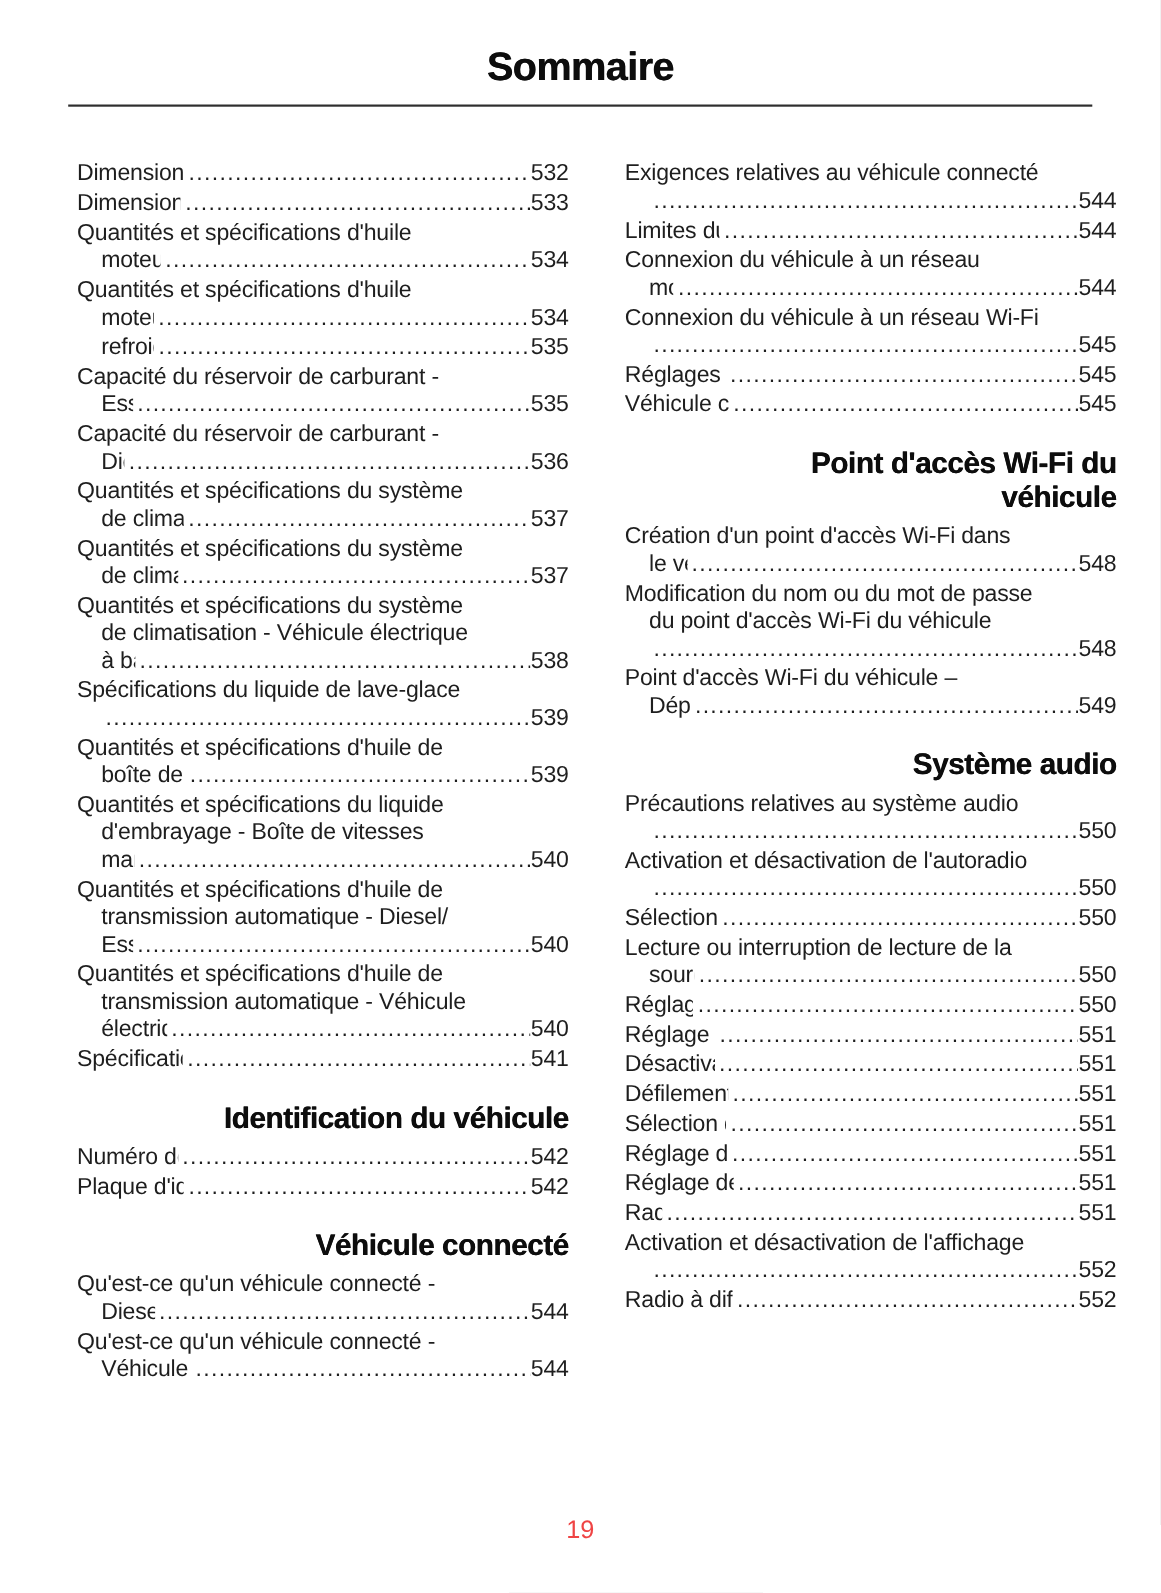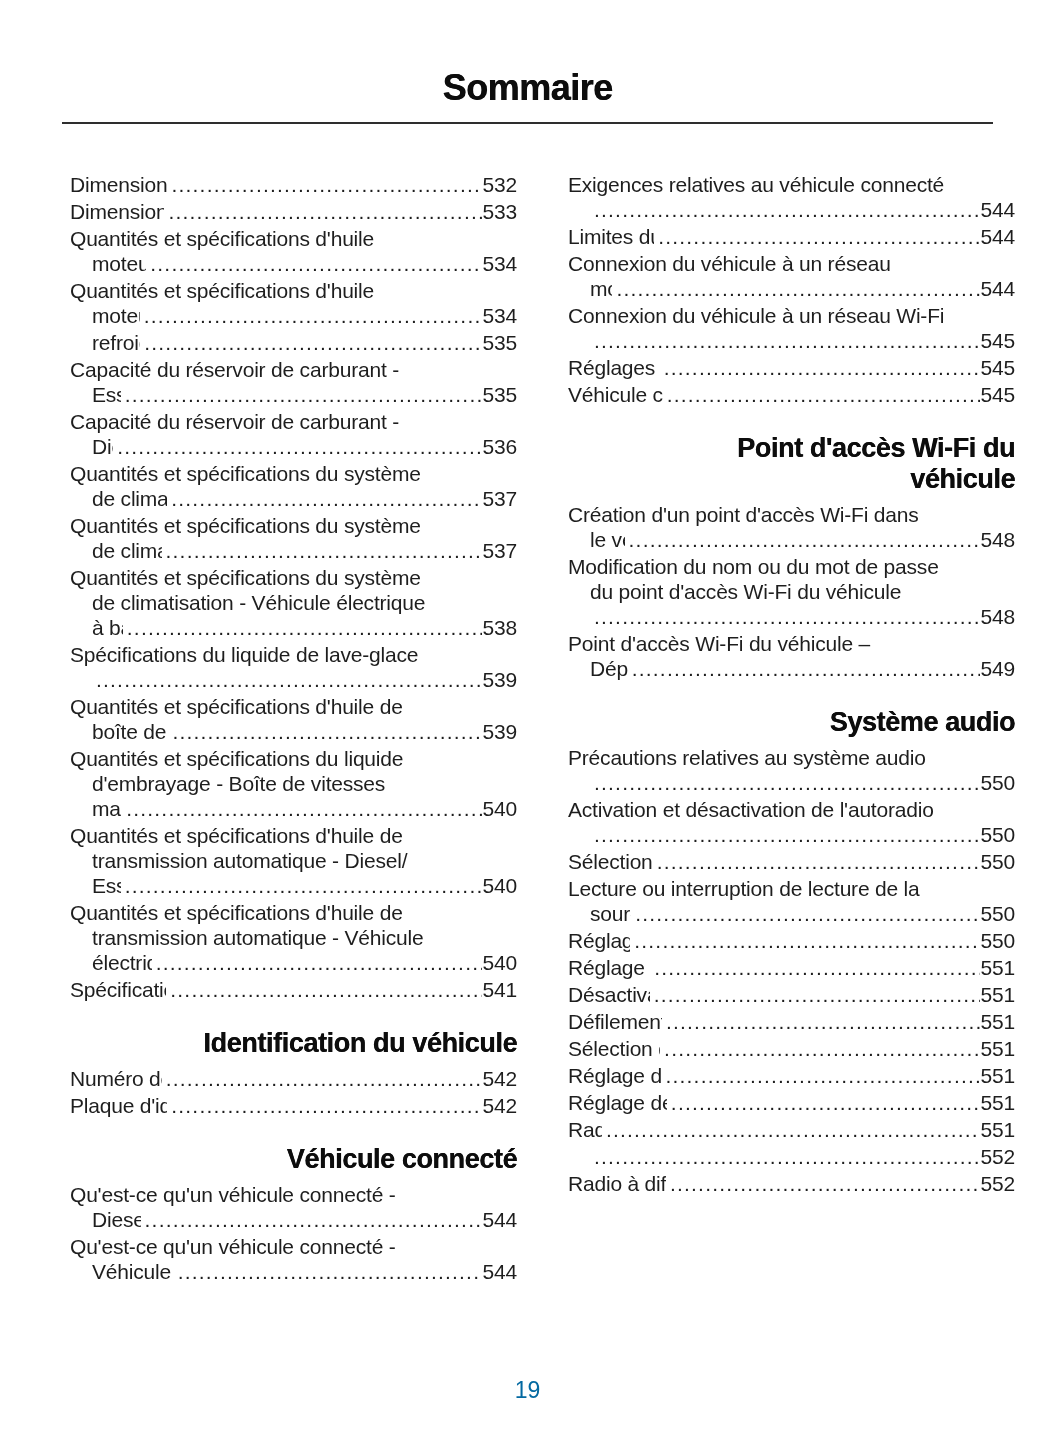--- a/index.html
+++ b/index.html
@@ -7,21 +7,21 @@
     position: relative;
     width: 1055px;
     height: 1448px;
     margin: 0 auto;
     background: #ffffff;
     font-family: "Liberation Sans", sans-serif;
     color: #1e1e1e;
     overflow: hidden;
   }
   .doc-title {
-    padding-top: 68px;
+    padding-top: 41px;
     text-align: center;
     font-size: 36px;
     line-height: 40px;
     font-weight: bold;
     color: #0d0d0d;
     letter-spacing: -0.5px;
     text-shadow: 0.5px 0 0 currentColor;
   }
   .rule {
     height: 2px;
@@ -66,21 +66,21 @@
     min-width: 10px;
   }
   .page-num { flex: 0 0 auto; }
   .footer-page {
     position: absolute;
     bottom: 44px;
     left: 0;
     right: 0;
     text-align: center;
     font-size: 23px;
-    color: #0369a1;
+    color: #ef4444;
   }
 </style>
 </head>
 <body>
 
 <div class="page">
   <div class="doc-title">Sommaire</div>
   <div class="rule"></div>
   <div class="columns">
     <div class="col" id="col-0">
@@ -419,20 +419,21 @@
             </div>
           </div>
           <div class="toc-entry">
             <div class="toc-line leader-line">
               <span class="line-text">Radio FM</span>
               <span class="leader">............................................................................................................................................</span>
               <span class="page-num">551</span>
             </div>
           </div>
           <div class="toc-entry">
+            <div class="toc-line">Activation et désactivation de l'affichage</div>
             <div class="toc-line cont leader-line">
               <span class="line-text"></span>
               <span class="leader">............................................................................................................................................</span>
               <span class="page-num">552</span>
             </div>
           </div>
           <div class="toc-entry">
             <div class="toc-line leader-line">
               <span class="line-text">Radio à diffusion audio numérique</span>
               <span class="leader">............................................................................................................................................</span>

